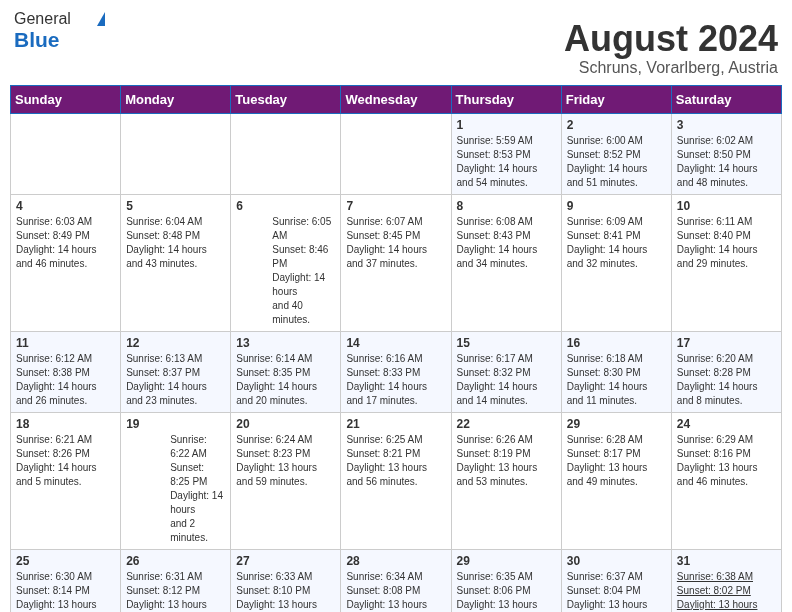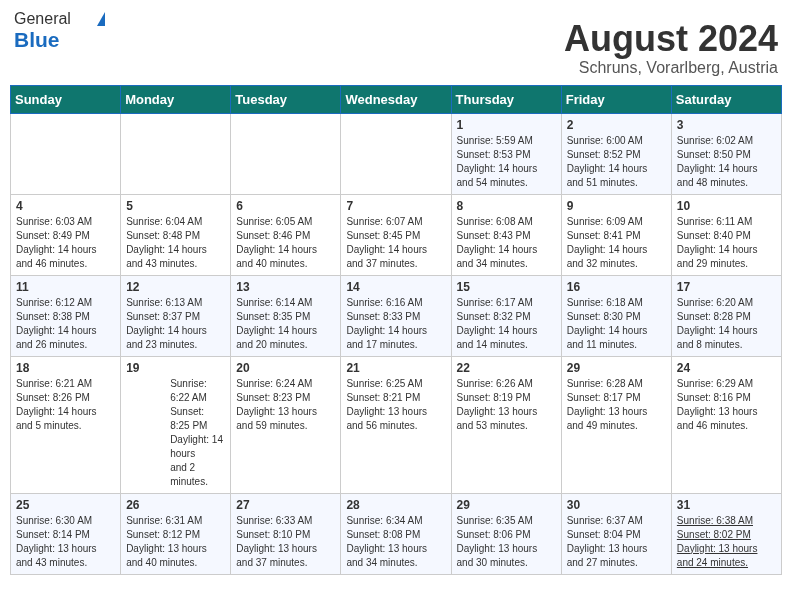--- a/index.html
+++ b/index.html
@@ -46,21 +46,21 @@
     .location {
       font-size: 16px;
       color: #555;
     }
     table {
       width: 100%;
       border-collapse: collapse;
       table-layout: fixed;
     }
     thead tr th {
-      background-color: #0f766e;
+      background-color: #701a75;
       color: #fff;
       font-size: 13px;
       font-weight: bold;
       padding: 6px 4px;
       text-align: left;
       border: 1px solid #1a6bbf;
     }
     tbody tr td {
       border: 1px solid #ccc;
       vertical-align: top;
@@ -159,21 +159,21 @@
         </td>
         <td>
           <span class="day-number">5</span>
           <div class="day-info" style="white-space: pre-line;">Sunrise: 6:04 AM
 Sunset: 8:48 PM
 Daylight: 14 hours
 and 43 minutes.</div>
         </td>
         <td>
           <span class="day-number">6</span>
-          <div class="day-info" style="white-space: pre-line;">Sunrise: 6:05 AM
+          <div class="day-info" style="white-space: pre-line; margin-left: 36px;">Sunrise: 6:05 AM
 Sunset: 8:46 PM
 Daylight: 14 hours
 and 40 minutes.</div>
         </td>
         <td>
           <span class="day-number">7</span>
           <div class="day-info" style="white-space: pre-line;">Sunrise: 6:07 AM
 Sunset: 8:45 PM
 Daylight: 14 hours
 and 37 minutes.</div>

